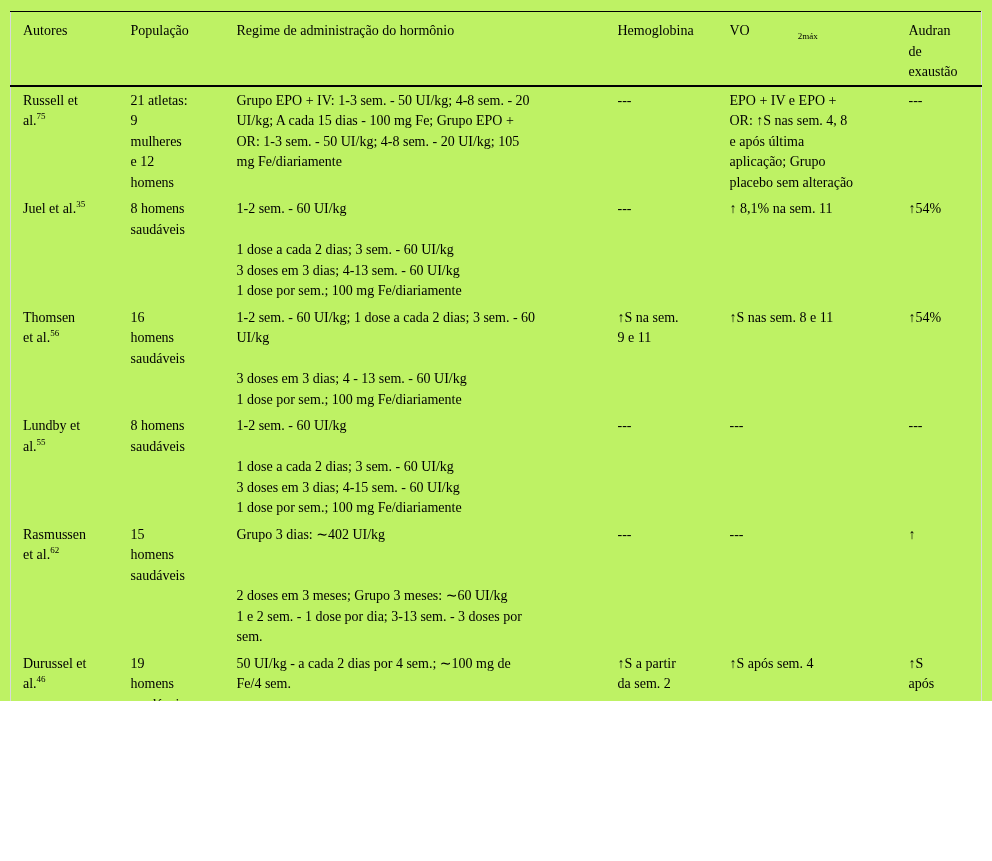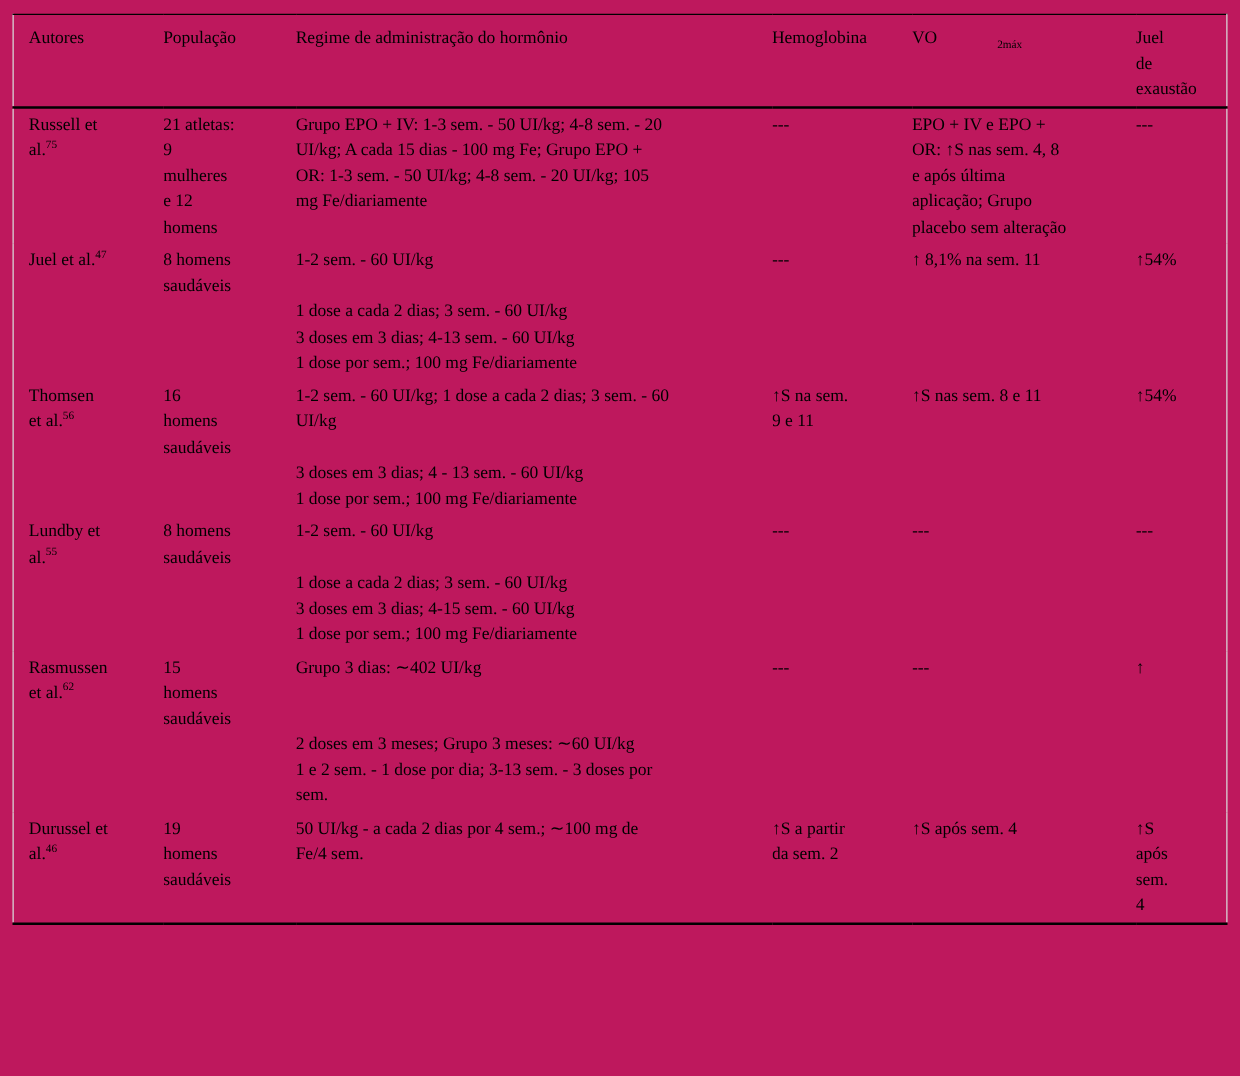--- a/index.html
+++ b/index.html
@@ -3,22 +3,22 @@
 <meta charset="utf-8">
 <style>
   html, body {
     margin: 0;
     padding: 0;
     background: #ffffff;
   }
   .sheet {
     position: relative;
     width: 992px;
-    height: 861px;
-    background: #be185d;
+    height: 701px;
+    background: #bef264;
     color: #000000;
     font-family: "Liberation Serif", serif;
     overflow: hidden;
   }
   table.studies {
     position: absolute;
     left: 10px;
     top: 11px;
     width: 971px;
     border-collapse: collapse;
@@ -72,21 +72,21 @@
         <col style="width:179px">
         <col style="width:73px">
     </colgroup>
     <thead>
       <tr>
         <th>Autores</th>
         <th>População</th>
         <th>Regime de administração do hormônio</th>
         <th>Hemoglobina</th>
         <th><span>VO</span><sub>2máx</sub></th>
-        <th>Juel
+        <th>Audran
 de
 exaustão</th>
       </tr>
     </thead>
     <tbody>
       <tr>
         <td><span>Russell et
 al.</span><sup>75</sup></td>
         <td>21 atletas:
 9
@@ -99,21 +99,21 @@
 mg Fe/diariamente</td>
         <td>---</td>
         <td>EPO + IV e EPO +
 OR: ↑S nas sem. 4, 8
 e após última
 aplicação; Grupo
 placebo sem alteração</td>
         <td>---</td>
       </tr>
       <tr>
-        <td><span>Juel et al.</span><sup>47</sup></td>
+        <td><span>Juel et al.</span><sup>35</sup></td>
         <td>8 homens
 saudáveis</td>
         <td>1-2 sem. - 60 UI/kg
 
 1 dose a cada 2 dias; 3 sem. - 60 UI/kg
 3 doses em 3 dias; 4-13 sem. - 60 UI/kg
 1 dose por sem.; 100 mg Fe/diariamente</td>
         <td>---</td>
         <td>↑ 8,1% na sem. 11</td>
         <td>↑54%</td>

